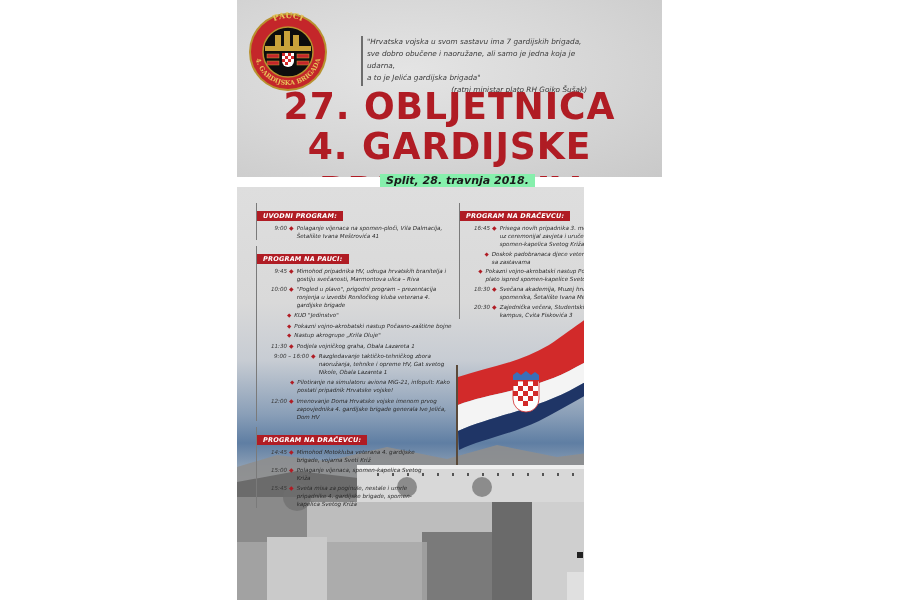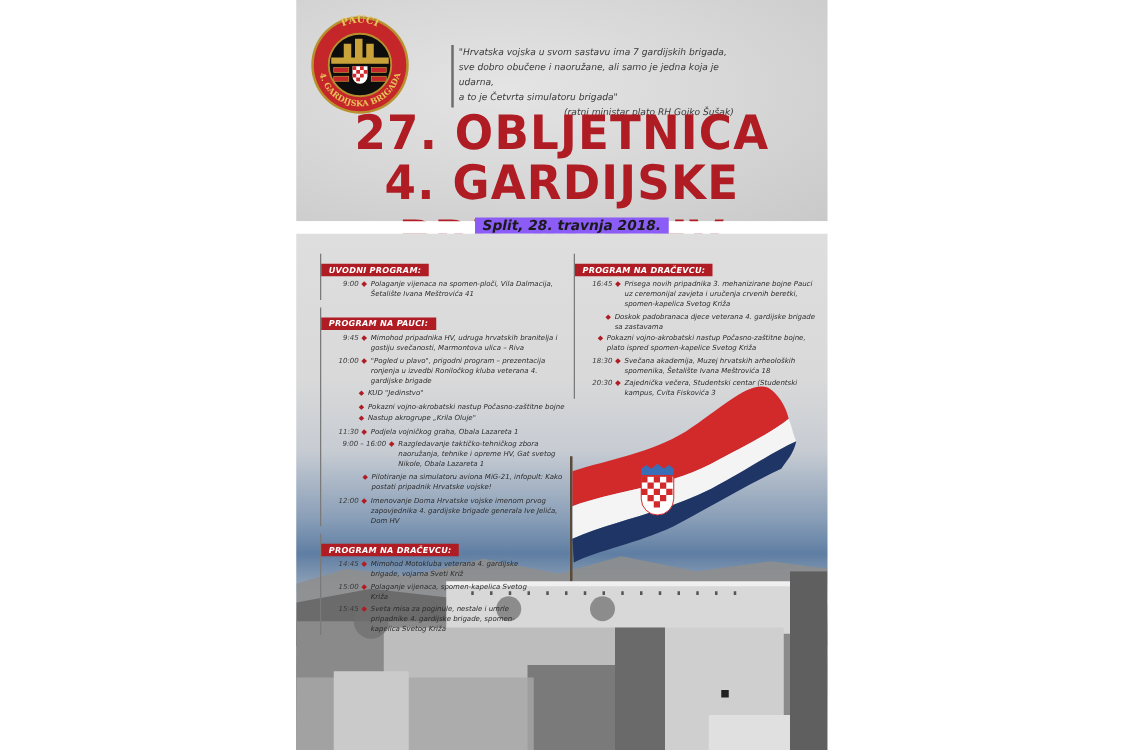--- a/index.html
+++ b/index.html
@@ -8,22 +8,22 @@
   .top-section { position:absolute; left:0; top:0; width:425px; height:177px;
     background: radial-gradient(ellipse at 40% 40%, #e4e4e4 0%, #d6d6d6 55%, #c9c9c9 100%); }
   .logo { position:absolute; left:10px; top:2px; width:82px; height:100px; }
   .quote-bar { position:absolute; left:124px; top:36px; width:2px; height:50px; background:#6d6d6d; }
   .quote { position:absolute; left:130px; top:36px; width:220px; font-family:"DejaVu Sans", sans-serif; font-style:italic; font-size:7.3px; line-height:12px; color:#3a3a3a; }
   .quote .author { display:block; text-align:right; padding-right:0px; }
   .title { position:absolute; left:0; width:425px; text-align:center; font-family:"DejaVu Sans", sans-serif; font-weight:bold; color:#b01c24; letter-spacing:1px; transform:scaleX(0.95); }
   .title.l1 { top:84px; font-size:38px; }
   .title.l2 { top:124px; font-size:38px; }
   .date-band { position:absolute; left:0; top:177px; width:425px; height:10px; background:#ffffff; }
-  .date { position:absolute; left:143px; top:174px; background:#8b5cf6; padding:0 6px; font-family:"DejaVu Sans", sans-serif; font-style:italic; font-weight:bold; font-size:11px; color:#1a1a1a; }
-  .bottom-section { position:absolute; left:0; top:187px; width:425px; height:413px; overflow:hidden;
+  .date { position:absolute; left:143px; top:174px; background:#86efac; padding:0 6px; font-family:"DejaVu Sans", sans-serif; font-style:italic; font-weight:bold; font-size:11px; color:#1a1a1a; }
+  .bottom-section { position:absolute; left:0; top:187px; width:347px; height:413px; overflow:hidden;
     background: linear-gradient(180deg, #dedede 0%, #d9d9d9 28%, #c7ccd3 42%, #8a9fb8 55%, #5f7ea3 62%, #aeb8c2 72%, #8c8c8c 78%, #6e6e6e 84%, #9a9a9a 100%); }
   .mountains { position:absolute; left:0; top:250px; width:425px; height:80px; }
   .fortress { position:absolute; left:0; top:270px; width:425px; height:143px; }
   .flag { position:absolute; left:212px; top:118px; width:190px; height:160px; }
   .col { position:absolute; font-family:"DejaVu Sans", sans-serif; font-style:italic; color:#2b2b2b; }
   .col.left { left:19px; top:16px; width:200px; }
   .col.right { left:222px; top:16px; width:196px; }
   .block { border-left:1px solid #7a7a7a; padding-left:0; margin-bottom:6px; position:relative; }
   .sec-label { display:inline-block; background:#b01c24; color:#ffffff; font-weight:bold; font-size:6.5px; padding:1px 6px 1px 6px; margin-left:0; margin-bottom:3px; letter-spacing:0.2px; }
   .entry { display:flex; font-size:5.6px; line-height:8px; margin-bottom:2px; }
@@ -66,21 +66,21 @@
         <rect x="44" y="54" width="3" height="3" fill="#d22a2a"></rect>
       <rect x="35" y="57" width="3" height="3" fill="#d22a2a"></rect>
         <rect x="41" y="57" width="3" height="3" fill="#d22a2a"></rect>
       <rect x="38" y="60" width="3" height="3" fill="#d22a2a"></rect>
     </svg>
 
     <div class="quote-bar"></div>
     <div class="quote">
       <span>"Hrvatska vojska u svom sastavu ima 7 gardijskih brigada,</span><br>
       <span>sve dobro obučene i naoružane, ali samo je jedna koja je udarna,</span><br>
-      <span>a to je Četvrta simulatoru brigada"</span>
+      <span>a to je Jelića gardijska brigada"</span>
       <span class="author">(ratni ministar plato RH Gojko Šušak)</span>
     </div>
 
     <div class="title l1">27. OBLJETNICA</div>
     <div class="title l2">4. GARDIJSKE BRIGADE HV</div>
   </div>
 
   <div class="date-band"></div>
   <div class="date">Split, 28. travnja 2018.</div>
 

